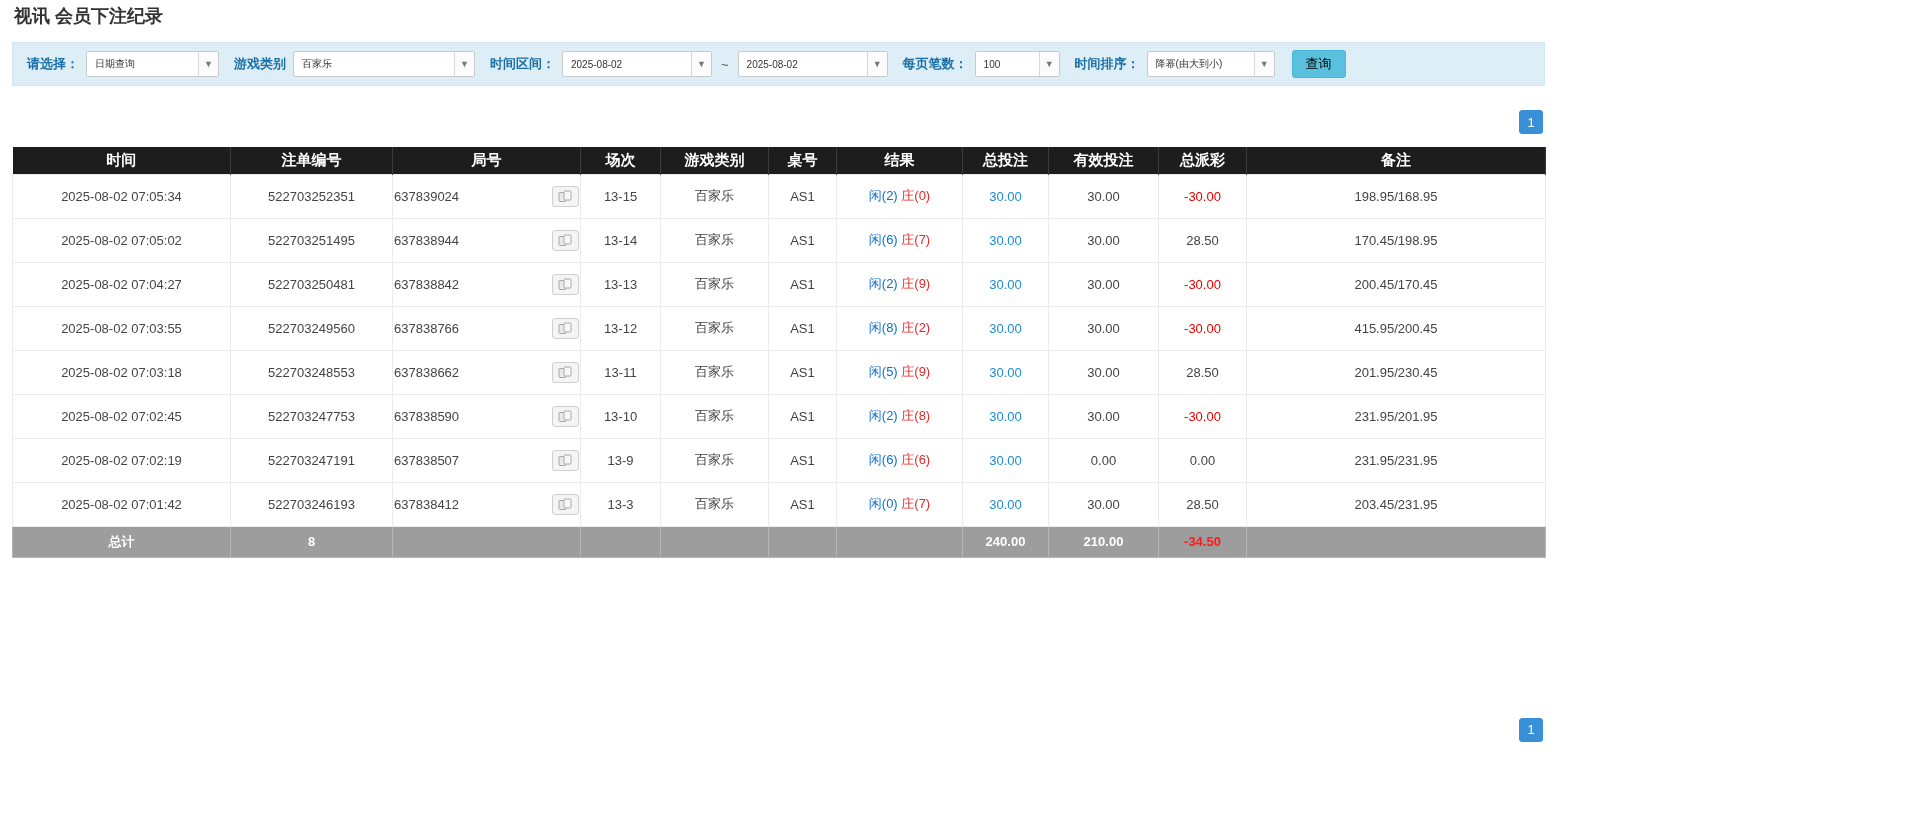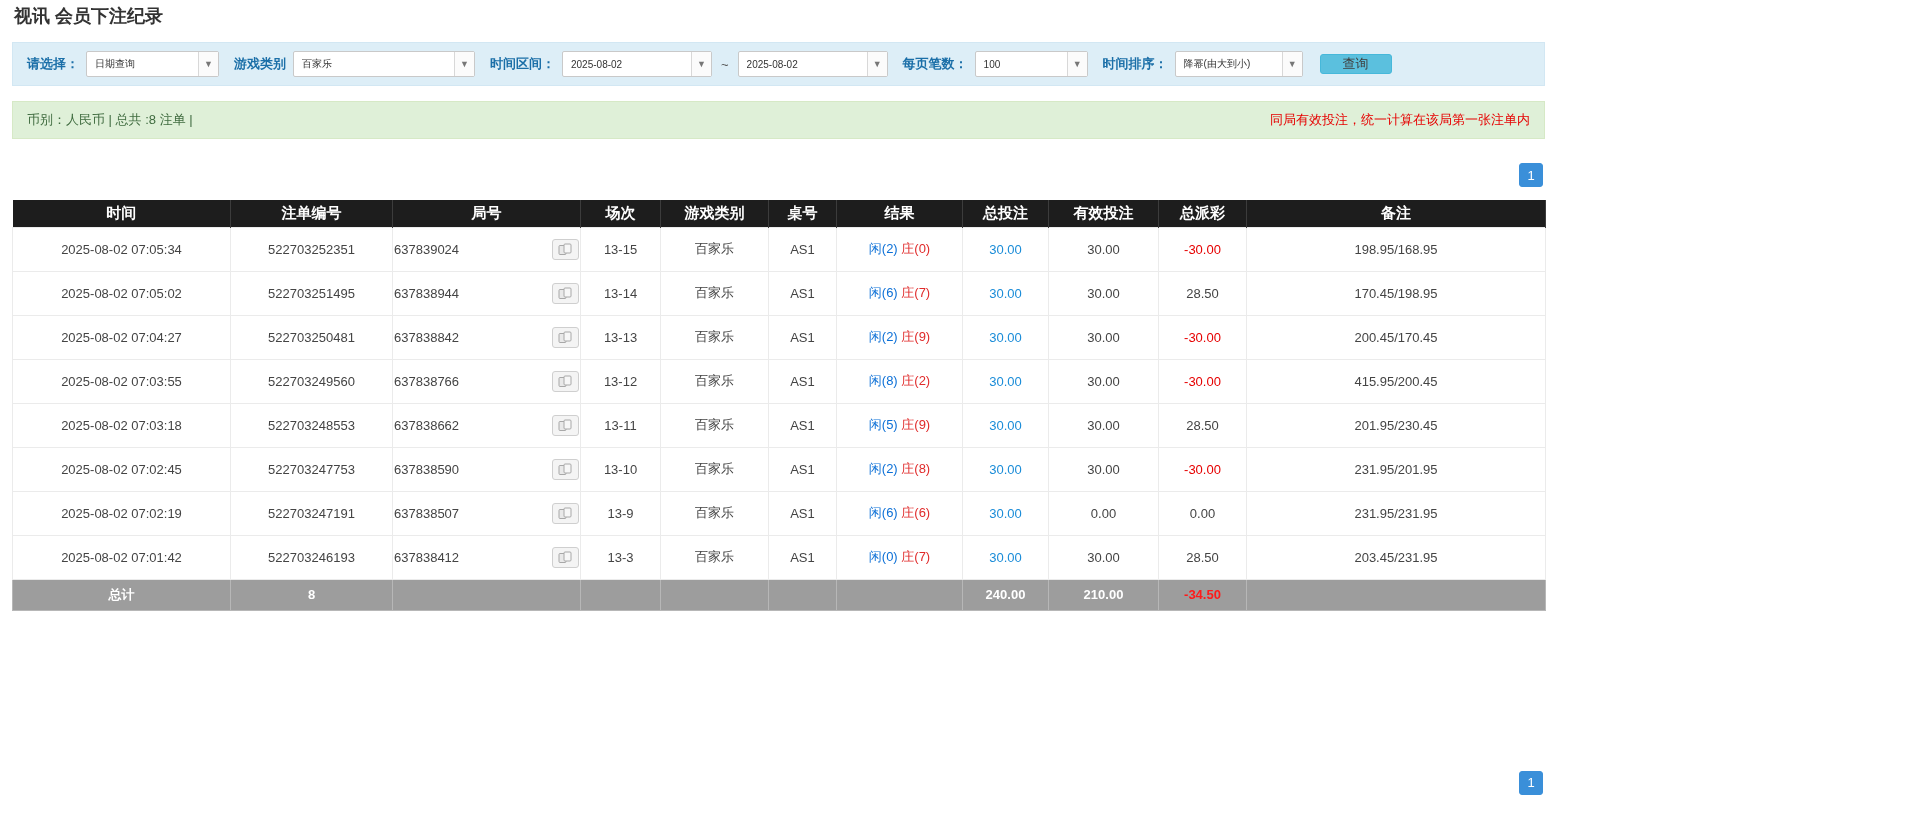--- a/index.html
+++ b/index.html
@@ -15,26 +15,26 @@
     display:flex; align-items:center; gap:7px; height:44px; }
   .filter-label { color:#1b6fa8; font-weight:700; font-size:13px; white-space:nowrap; }
   .combo { display:inline-flex; height:26px; background:#fff; border:1px solid #c9c9c9;
     border-radius:2px; align-items:stretch; cursor:pointer; }
   .combo-text { flex:1; padding:0 8px; display:flex; align-items:center; font-size:10px; color:#333; white-space:nowrap; overflow:hidden; }
   .combo-arrow { width:20px; border-left:1px solid #d8d8d8; display:flex; align-items:center;
     justify-content:center; color:#777; font-size:9px; background:#fbfbfb; }
   .w-query  { width:133px; }
   .w-game   { width:182px; }
   .w-date   { width:150px; }
-  .w-size   { width:113px;  }
+  .w-size   { width:85px;  }
   .w-sort   { width:128px;justify-content:space-between; }
   .tilde { color:#555; font-size:13px; padding:0 2px; }
   .gap-l { margin-left:8px; }
-  .btn-search { height:20px; padding:0 22px; margin-left:10px; background:#5bc0de;
-    border:1px solid #46b8da; color:#404040; border-radius:3px; font-size:13px; cursor:pointer; }
+  .btn-search { height:28px; padding:0 13px; margin-left:10px; background:#5bc0de;
+    border:1px solid #46b8da; color:#000000; border-radius:3px; font-size:13px; cursor:pointer; }
 
   
   .alert { margin-top:15px; background:#dff0d8; border:1px solid #d6e9c6; padding:0 14px;
     height:38px; display:flex; justify-content:space-between; align-items:center; font-size:13px; }
   .alert-left { color:#3f6b3f; }
   .alert-note { color:var(--negative-red,#e60000); }
 
   
   .pager { display:flex; justify-content:flex-end; margin:24px 2px 0 0; }
   .pager.bottom { margin-top:160px; }
@@ -97,24 +97,20 @@
 
     <span class="filter-label gap-l">时间排序：</span>
     <span class="combo w-sort">
       <span class="combo-text">降幂(由大到小)</span>
       <span class="combo-arrow">▼</span>
     </span>
 
     <button class="btn-search">查询</button>
   </div>
 
-  <div class="alert">
-    <span class="alert-left">币别：人民币 | 总共 :8 注单 |</span>
-    <span class="alert-note">同局有效投注，统一计算在该局第一张注单内</span>
-  </div>
 
   <div class="pager top">
     <button class="page-btn">1</button>
   </div>
 
   <table>
     <colgroup>
       <col style="width:218px">
         <col style="width:162px">
         <col style="width:188px">

